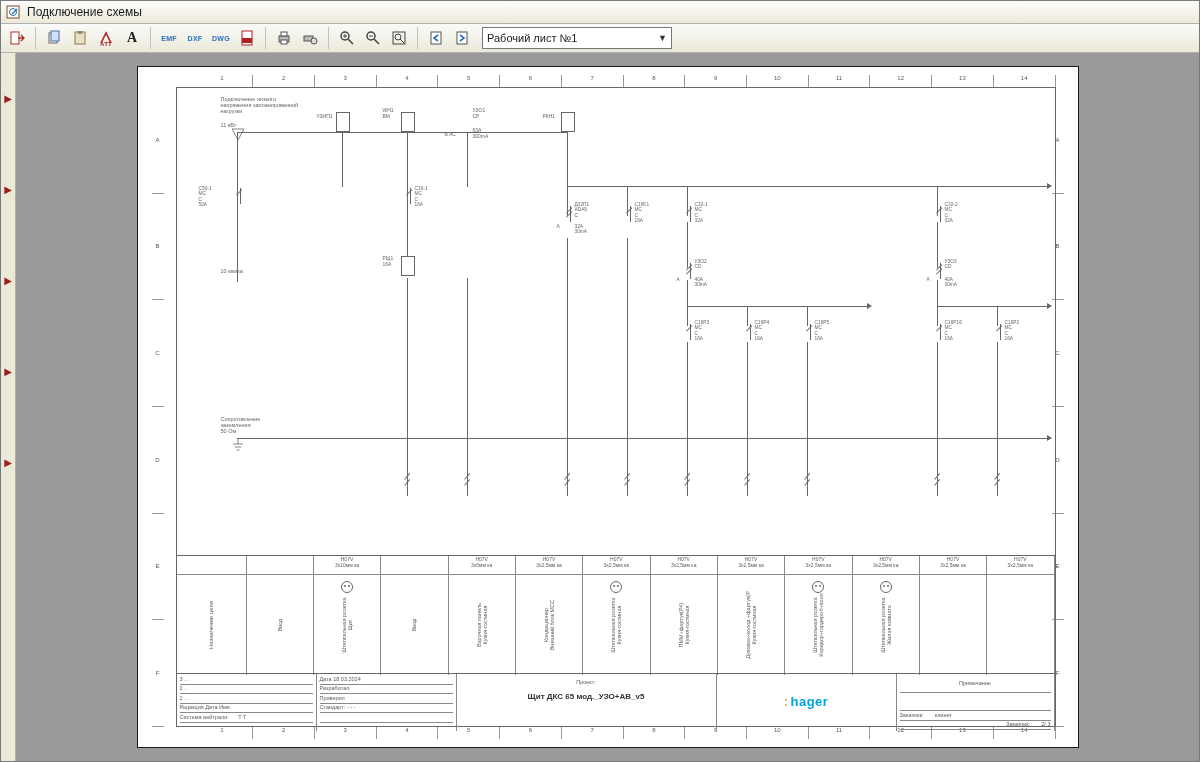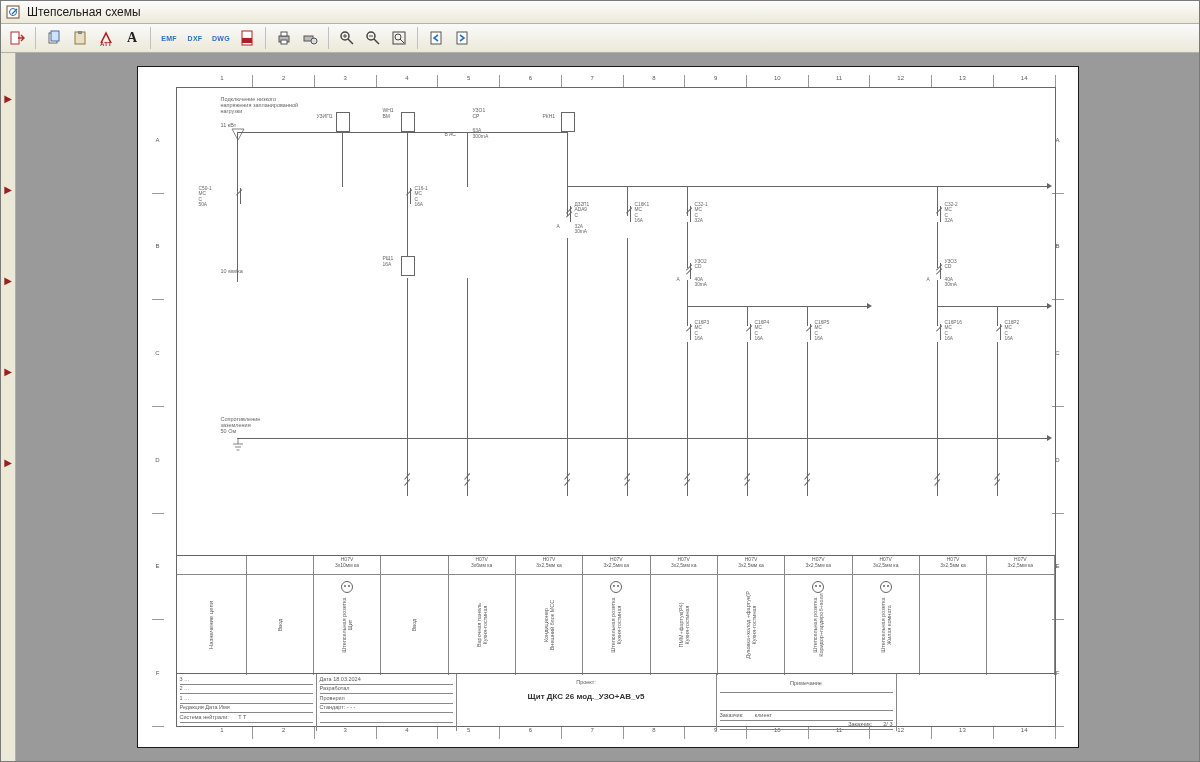--- a/index.html
+++ b/index.html
@@ -79,21 +79,21 @@
 <div class="window">
 
   <div class="titlebar">
     <span class="icon16">
       <svg viewBox="0 0 16 16">
           <rect x="2" y="2" width="12" height="12" fill="#fff" stroke="#7a4b2a"></rect>
           <circle cx="8" cy="8" r="3.5" fill="none" stroke="#2a6aa0"></circle>
           <path d="M7 10 L12 5" stroke="#2a6aa0" stroke-width="1.2"></path>
         </svg>
     </span>
-    <span class="title">Штепсельная схемы</span>
+    <span class="title">Подключение схемы</span>
   </div>
 
   <div class="toolbar">
     <div class="tbtn">
         <svg viewBox="0 0 16 16">
           <rect x="2" y="2" width="8" height="12" fill="#fff" stroke="#a33"></rect>
           <path d="M9 8 H15 M12 5 L15 8 L12 11" fill="none" stroke="#a33" stroke-width="1.4"></path>
         </svg>
       </div>
     <div class="sep"></div>
@@ -176,20 +176,24 @@
           <rect x="3" y="2" width="10" height="12" fill="#fff" stroke="#555"></rect>
           <path d="M10 5 L6 8 L10 11" fill="none" stroke="#2a70c0" stroke-width="1.6"></path>
         </svg>
       </div>
     <div class="tbtn">
         <svg viewBox="0 0 16 16">
           <rect x="3" y="2" width="10" height="12" fill="#fff" stroke="#555"></rect>
           <path d="M6 5 L10 8 L6 11" fill="none" stroke="#2a70c0" stroke-width="1.6"></path>
         </svg>
       </div>
+    <div class="sheet-select">
+      <span>Рабочий лист №1</span>
+      <span class="chev">▼</span>
+    </div>
   </div>
 
   <div class="workarea">
     <div class="gutter">
       <span class="mark">▶</span>
       <span class="mark">▶</span>
       <span class="mark">▶</span>
       <span class="mark">▶</span>
       <span class="mark">▶</span>
     </div>
@@ -536,22 +540,25 @@
                 </div>
                 <div class="cell-rows">
                   <div>Дата     18.03.2024</div>
                   <div>Разработал</div>
                   <div>Проверил</div>
                   <div>Стандарт:   - - -</div>
                   <div></div>
                 </div>
                 <div style="text-align:center;">
                   <div style="margin-top:4px;">Проект:</div>
-                  <div style="font-size:8px;font-weight:bold;color:#333;margin-top:6px;">Щит ДКС 26 мод._УЗО+АВ_v5</div>
-                </div>
+                  <div style="font-size:8px;font-weight:bold;color:#333;margin-top:6px;">Щит ДКС 65 мод._УЗО+АВ_v5</div>
+                </div>
+                <div>
+                    <div class="hager">hager</div>
+                  </div>
                 <div class="cell-rows">
                   <div style="height:17px;justify-content:center;">Примечание</div>
                   <div style="height:17px;"></div>
                   <div><span>Заказчик:</span>&nbsp;&nbsp;<span>клиент</span></div>
                   <div style="justify-content:flex-end;"><span>Заказчик:</span>&nbsp;&nbsp;<span>2/ 3</span></div>
                 </div>
               </div>
             </div>
 
           </div>

